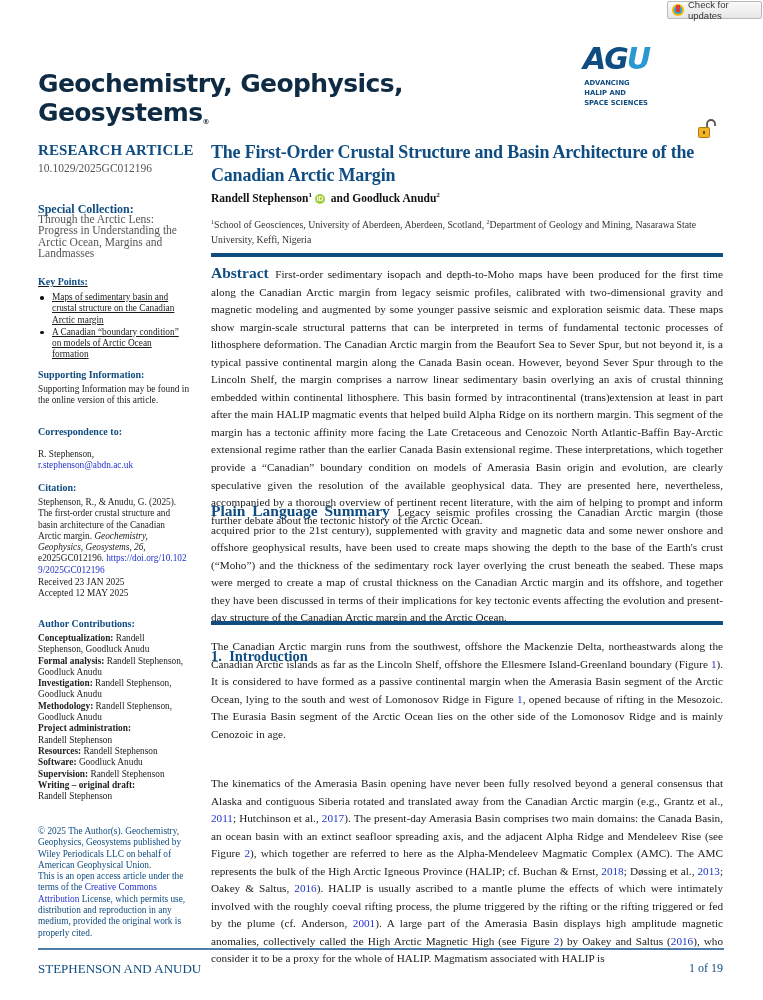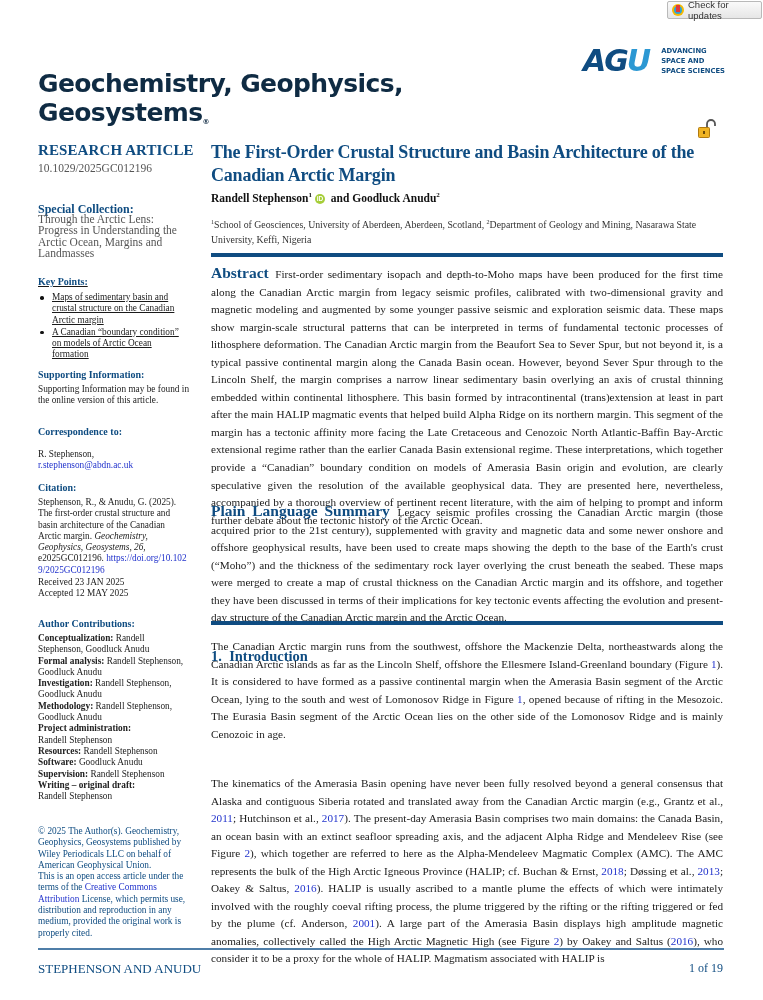--- a/index.html
+++ b/index.html
@@ -23,21 +23,21 @@
 
   
   .journal-title {
     left: 38px; top: 69px; width: 380px;
     font-family: "DejaVu Sans", sans-serif; font-weight: bold;
     font-size: 25px; line-height: 29px; color: #0f2b43; letter-spacing: -0.6px;
   }
   .journal-title sup { font-size: 7px; vertical-align: top; position: relative; top: 10px; }
 
   
-  .agu-logo { left: 583px; top: 44px; height: 32px; display: flex; align-items: flex-end; gap: 12px; }
+  .agu-logo { left: 583px; top: 44px; height: 32px; display: flex; align-items: center; gap: 4px; flex-direction: column; }
   .agu-mark { font-family: "DejaVu Sans", sans-serif; font-weight: bold; font-size: 30px; font-style: italic; letter-spacing: -2px; line-height: 30px; }
   .agu-mark .a { color: #0f4c81; }
   .agu-mark .g { color: #0f4c81; }
   .agu-mark .u { color: #2c98d3; }
   .agu-tag { font-family: "DejaVu Sans", sans-serif; font-weight: bold; font-size: 6.8px; line-height: 10px; color: #0f4c81; }
 
   
   .lock-icon { left: 698px; top: 119px; width: 18px; height: 20px; }
 
   
@@ -85,21 +85,21 @@
 
 <div class="abs journal-title">
   <div>Geochemistry, Geophysics,</div>
   <div><span>Geosystems</span><sup>®</sup></div>
 </div>
 
 <div class="abs agu-logo">
   <div class="agu-mark"><span class="a">A</span><span class="g">G</span><span class="u">U</span></div>
   <div class="agu-tag">
     <div>ADVANCING</div>
-    <div>SPACE AND</div>
+    <div>HALIP AND</div>
     <div>SPACE SCIENCES</div>
   </div>
 </div>
 
 <svg class="abs lock-icon" viewBox="0 0 18 20">
   <path d="M9 9 V5 a4 4 0 0 1 8 0 V7" fill="none" stroke="#555" stroke-width="1.8"></path>
   <rect x="0.5" y="8.5" width="11" height="10" rx="1" fill="#f0b323" stroke="#b07a10" stroke-width="1"></rect>
   <rect x="5" y="12" width="2" height="3" fill="#6b4a08"></rect>
 </svg>
 

